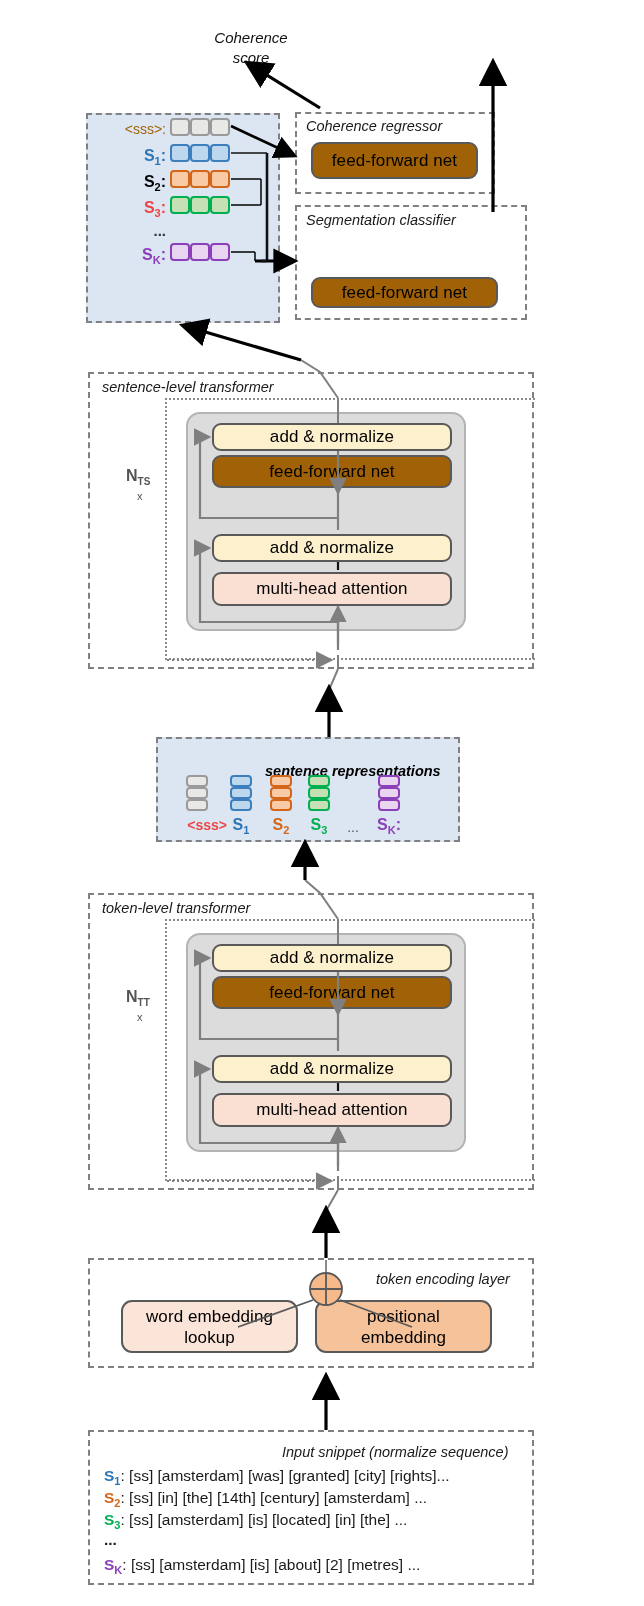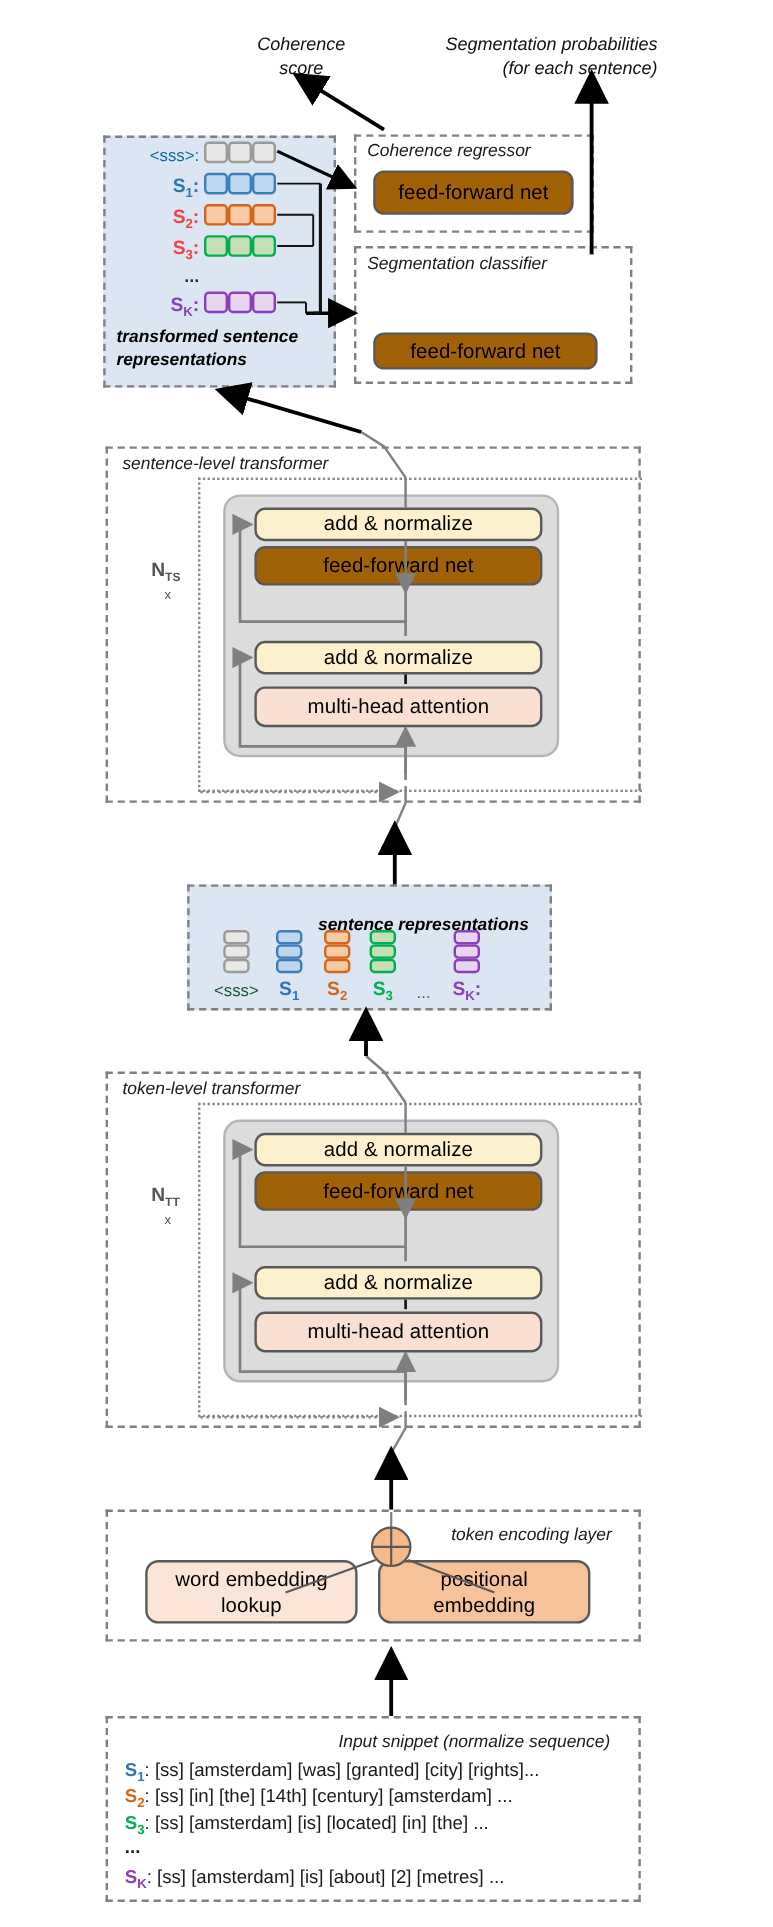--- a/index.html
+++ b/index.html
@@ -129,43 +129,39 @@
     color:#555;
   }
   .srlabel{
     position:absolute;
     font-weight:bold;
     font-size:16px;
     white-space:nowrap;
     text-align:center;
   }
   .srlabel .sub{font-size:11px;vertical-align:sub;}
-  .srlabel.gray{color:#14532d;font-weight:normal;font-size:14px;}
+  .srlabel.gray{color:#ef4444;font-weight:bold;font-size:14px;text-align:right;}
 </style>
 </head>
 <body>
 
 <div id="page">
 
   <div class="cap" style="left:196px;top:28px;width:110px;">
     <span>Coherence</span><br>
     <span>score</span>
   </div>
 
-  <div class="cap" style="left:348px;top:28px;width:200px;text-align:right;">
-    <span>Segmentation probabilities</span><br>
-    <span>(for each sentence)</span>
-  </div>
 
   <div class="panel" style="left:86px;top:113px;width:194px;height:210px;">
   </div>
 
-  <div class="srow-label" style="left:96px;top:121px;width:70px;color:#0369a1;font-weight:normal;font-size:14px;">&lt;sss&gt;:</div>
+  <div class="srow-label" style="left:96px;top:121px;width:70px;color:#a16207;font-weight:normal;font-size:14px;">&lt;sss&gt;:</div>
   <div class="srow-label" style="left:96px;top:147px;width:70px;color:#2e75b6;">S<span class="sub">1</span>:</div>
-  <div class="srow-label" style="left:96px;top:173px;width:70px;color:#ef4444;">S<span class="sub">2</span>:</div>
+  <div class="srow-label" style="left:96px;top:173px;width:70px;color:#000000;">S<span class="sub">2</span>:</div>
   <div class="srow-label" style="left:96px;top:199px;width:70px;color:#ef4444;">S<span class="sub">3</span>:</div>
   <div class="srow-label" style="left:96px;top:222px;width:70px;color:#333;font-size:15px;">...</div>
   <div class="srow-label" style="left:96px;top:246px;width:70px;color:#8b3fb8;">S<span class="sub">K</span>:</div>
 
   <div class="cell" style="left:170px;top:118px;width:20px;height:18px;background:#e8e8e6;border-color:#9a9a9a;"></div>
   <div class="cell" style="left:190px;top:118px;width:20px;height:18px;background:#e8e8e6;border-color:#9a9a9a;"></div>
   <div class="cell" style="left:210px;top:118px;width:20px;height:18px;background:#e8e8e6;border-color:#9a9a9a;"></div>
 
   <div class="cell" style="left:170px;top:144px;width:20px;height:18px;background:#bdd7ee;border-color:#3d7ebd;"></div>
   <div class="cell" style="left:190px;top:144px;width:20px;height:18px;background:#bdd7ee;border-color:#3d7ebd;"></div>
@@ -176,24 +172,20 @@
   <div class="cell" style="left:210px;top:170px;width:20px;height:18px;background:#f8cba6;border-color:#d4661a;"></div>
 
   <div class="cell" style="left:170px;top:196px;width:20px;height:18px;background:#c5e0b4;border-color:#00b050;"></div>
   <div class="cell" style="left:190px;top:196px;width:20px;height:18px;background:#c5e0b4;border-color:#00b050;"></div>
   <div class="cell" style="left:210px;top:196px;width:20px;height:18px;background:#c5e0b4;border-color:#00b050;"></div>
 
   <div class="cell" style="left:170px;top:243px;width:20px;height:18px;background:#e8d5f0;border-color:#8b3fb8;"></div>
   <div class="cell" style="left:190px;top:243px;width:20px;height:18px;background:#e8d5f0;border-color:#8b3fb8;"></div>
   <div class="cell" style="left:210px;top:243px;width:20px;height:18px;background:#e8d5f0;border-color:#8b3fb8;"></div>
 
-  <div class="lbl-bolditalic" style="left:97px;top:272px;width:180px;white-space:normal;">
-    <span>transformed sentence</span><br>
-    <span>representations</span>
-  </div>
 
   <div class="dashed" style="left:295px;top:112px;width:200px;height:82px;"></div>
   <div class="lbl-italic" style="left:306px;top:118px;">Coherence regressor</div>
   <div class="rbox c-blue" style="left:311px;top:142px;width:167px;height:37px;">feed-forward net</div>
 
   <div class="dashed" style="left:295px;top:205px;width:232px;height:115px;"></div>
   <div class="lbl-italic" style="left:306px;top:212px;">Segmentation classifier</div>
   <div class="rbox c-blue" style="left:311px;top:277px;width:187px;height:31px;">feed-forward net</div>
 
   <div class="dashed" style="left:88px;top:372px;width:446px;height:297px;"></div>

